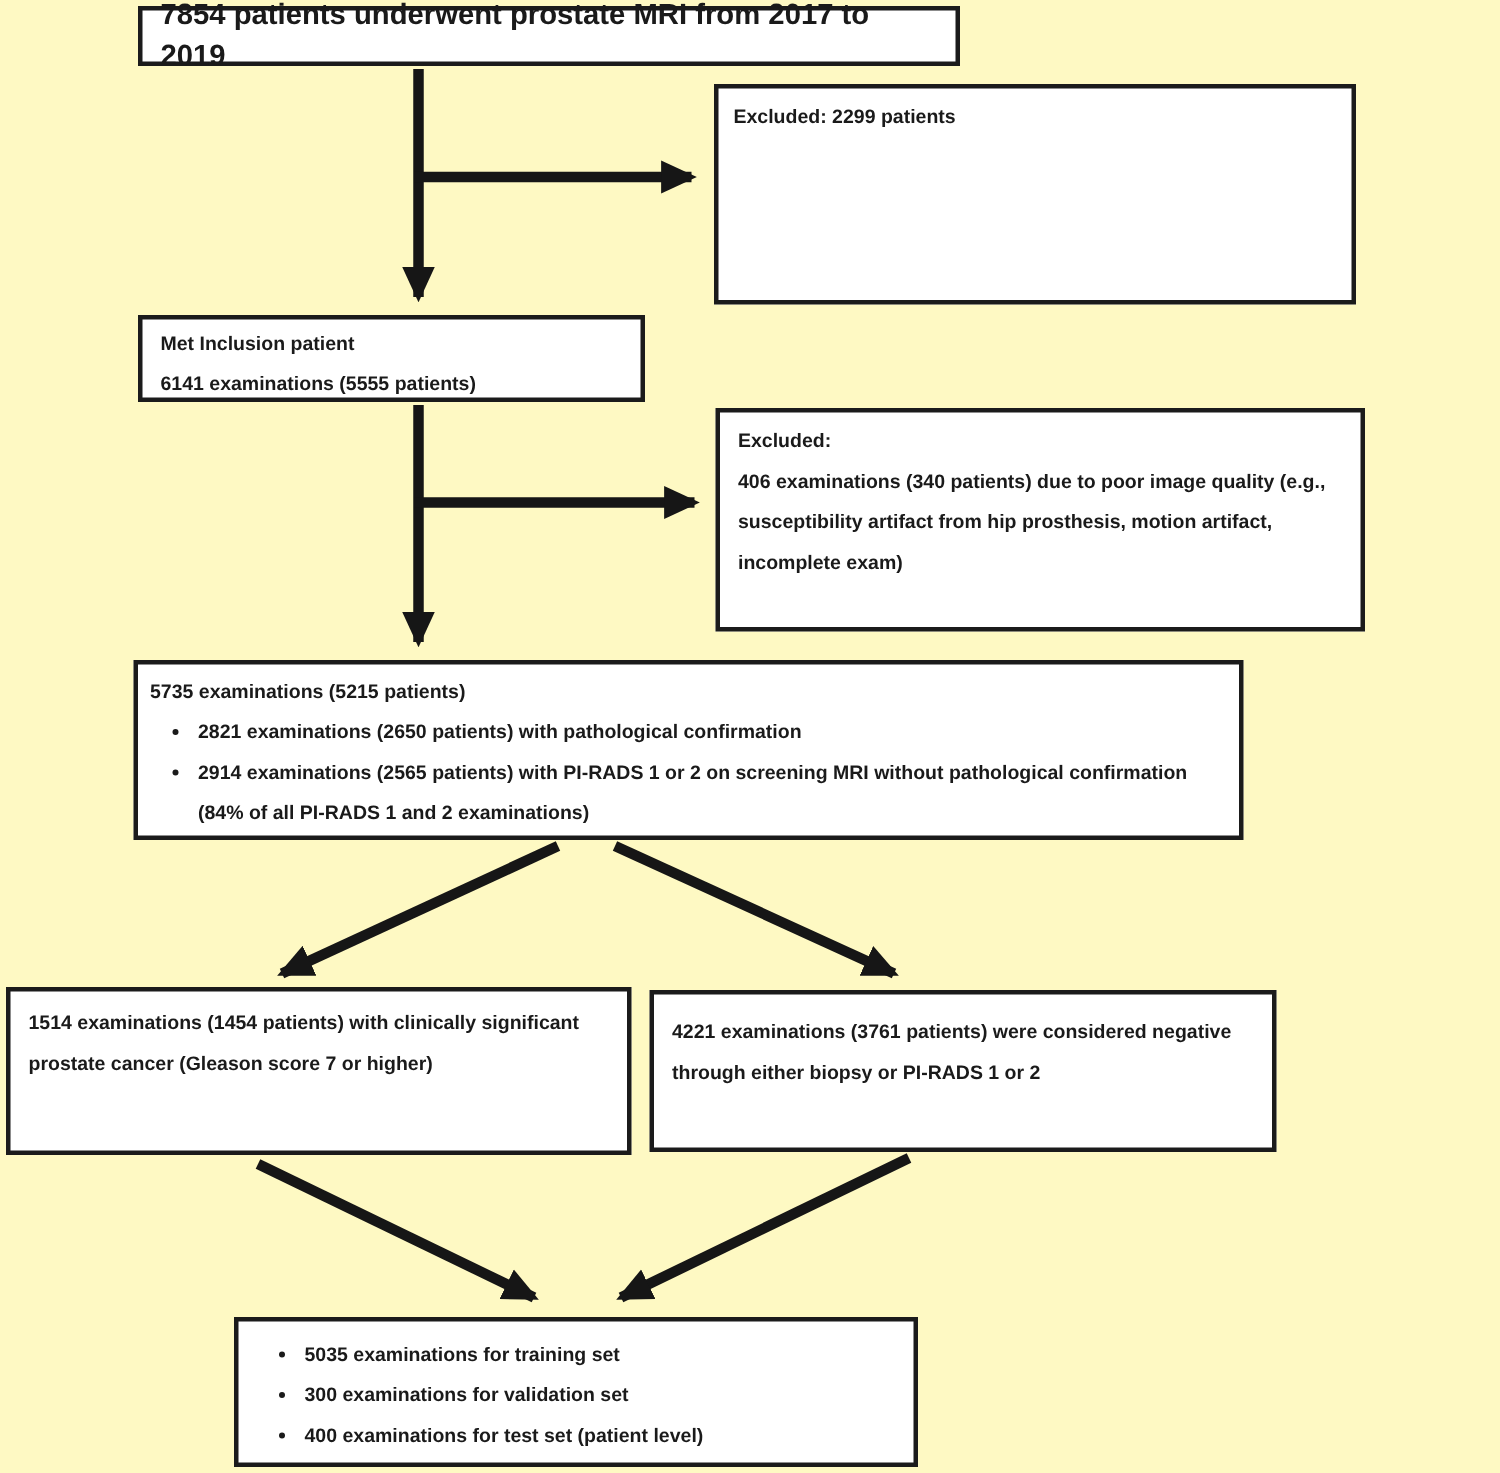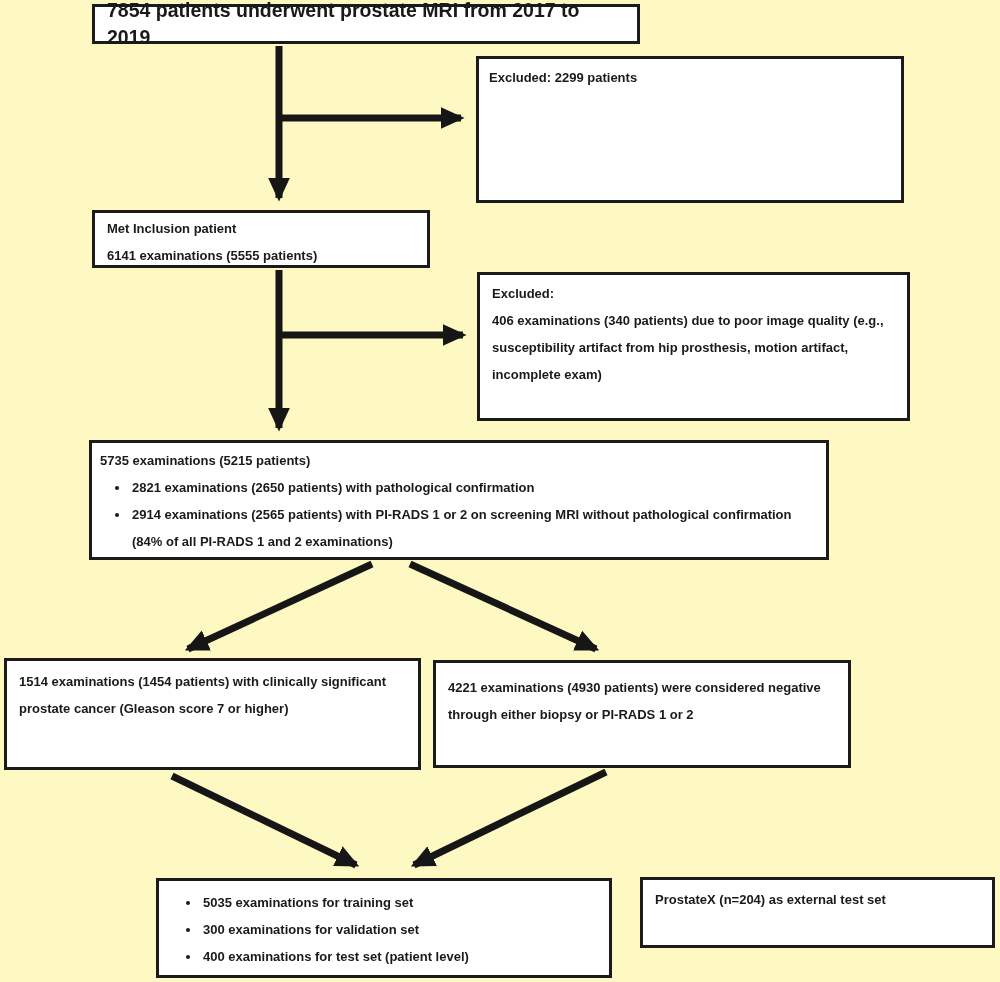--- a/index.html
+++ b/index.html
@@ -95,28 +95,25 @@
       <li>2821 examinations (2650 patients) with pathological confirmation</li>
       <li>2914 examinations (2565 patients) with PI-RADS 1 or 2 on screening MRI without pathological confirmation (84% of all PI-RADS 1 and 2 examinations)</li>
     </ul>
   </div>
 
   <div class="box" id="box-positive">
     <div class="line">1514 examinations (1454 patients) with clinically significant prostate cancer (Gleason score 7 or higher)</div>
   </div>
 
   <div class="box" id="box-negative">
-    <div class="line">4221 examinations (4930 patients) were considered negative through either biopsy or PI-RADS 1 or 2</div>
+    <div class="line">4221 examinations (3761 patients) were considered negative through either biopsy or PI-RADS 1 or 2</div>
   </div>
 
   <div class="box" id="box-splits">
     <ul class="bullets">
       <li>5035 examinations for training set</li>
       <li>300 examinations for validation set</li>
       <li>400 examinations for test set (patient level)</li>
     </ul>
   </div>
 
-  <div class="box" id="box-external">
-    <div class="line">ProstateX (n=204) as external test set</div>
-  </div>
 
 </div>
 
 </body></html>

